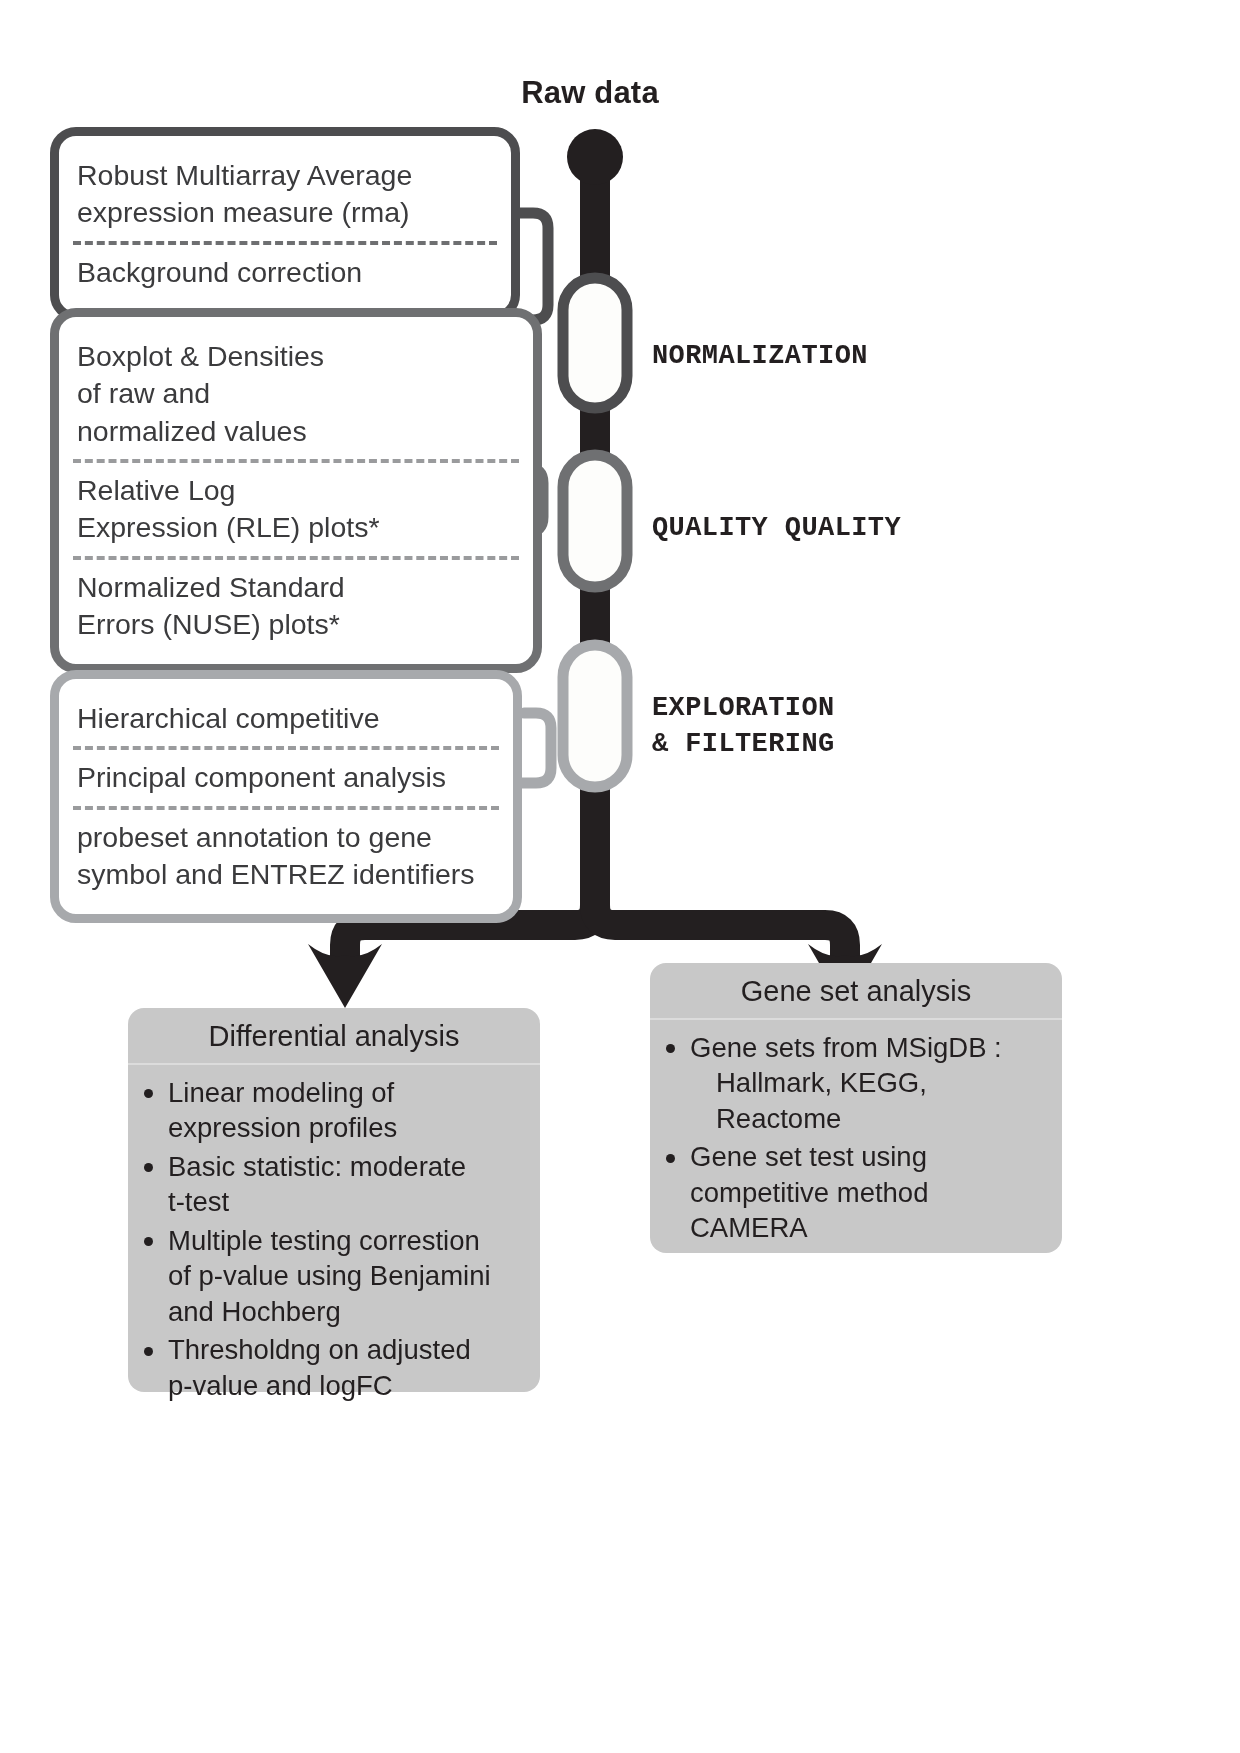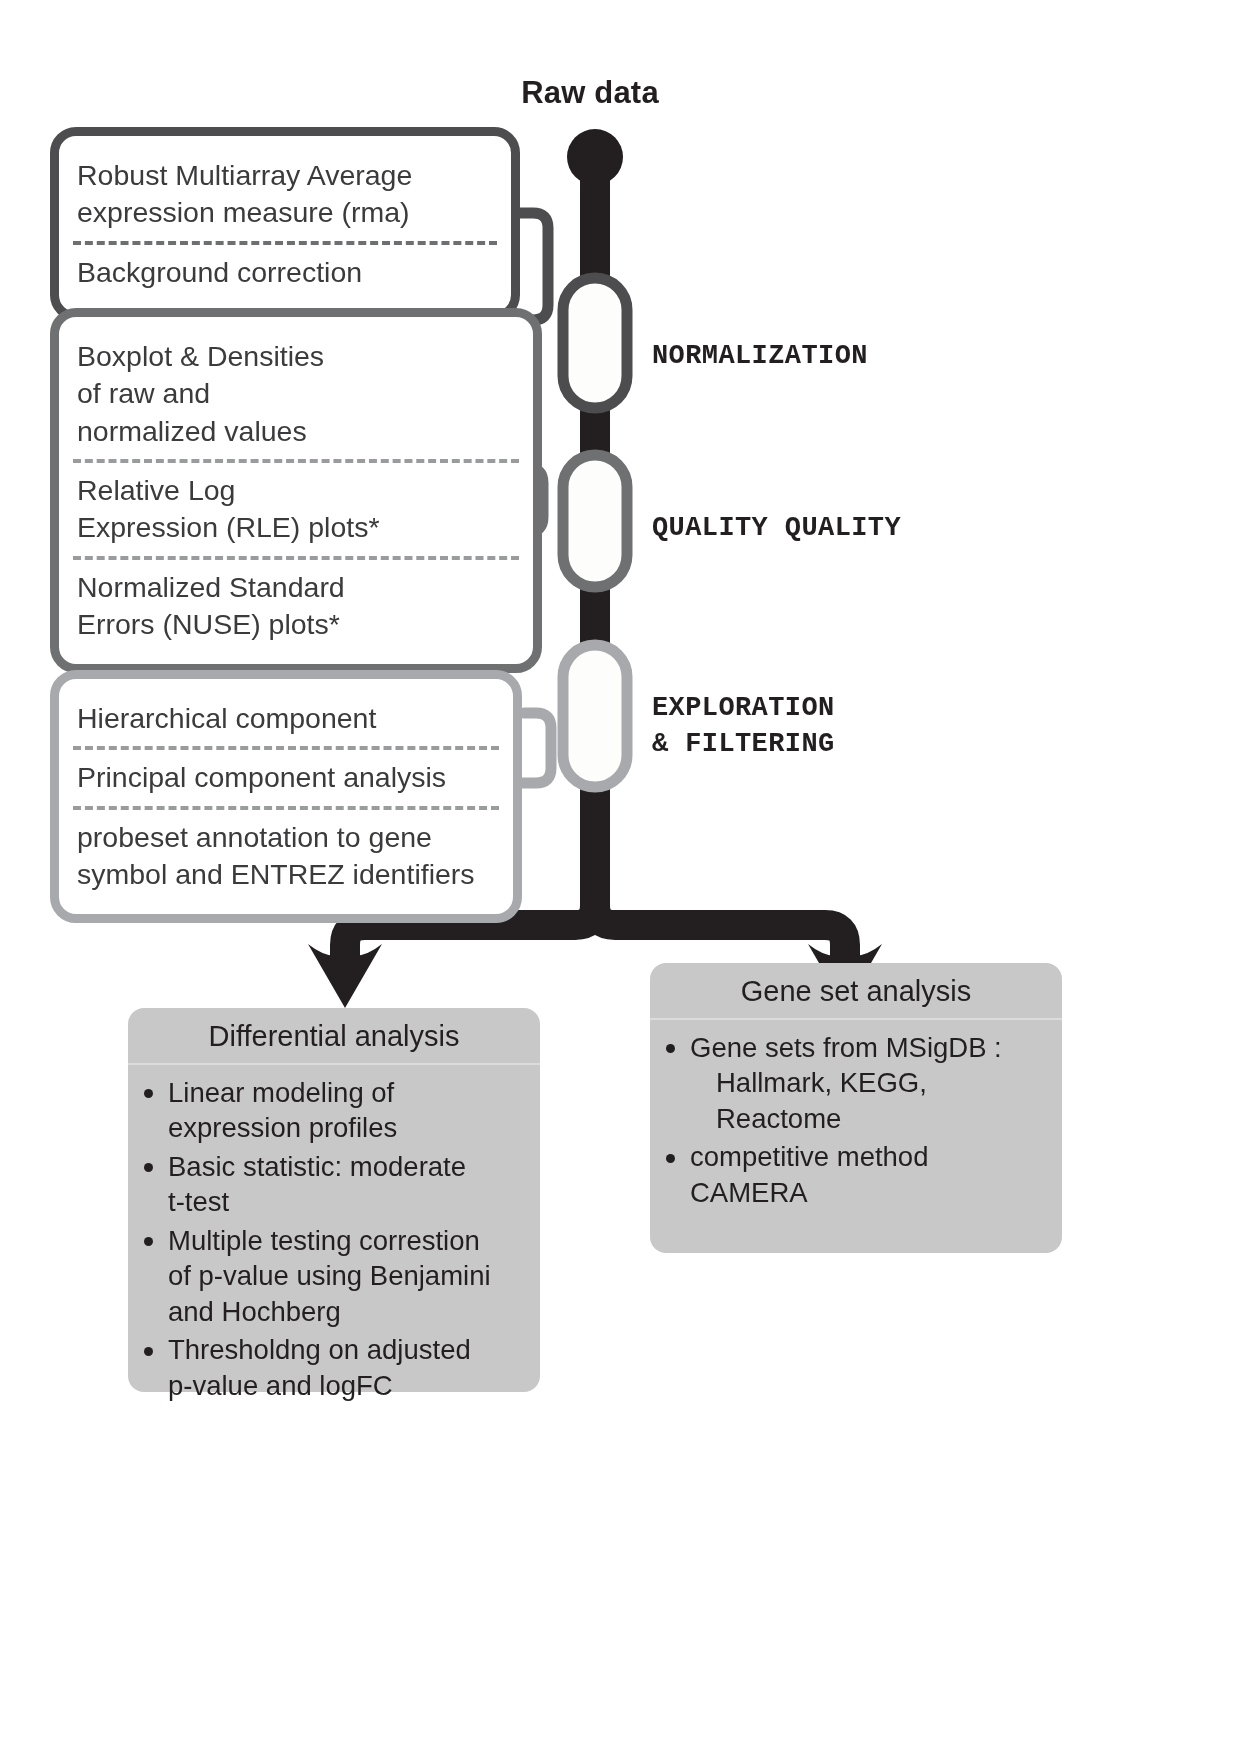--- a/index.html
+++ b/index.html
@@ -183,21 +183,21 @@
     </div>
     <div class="seg-divider"></div>
     <div class="detail-seg">
       <div>Normalized Standard</div>
       <div>Errors (NUSE) plots*</div>
     </div>
   </div>
 
   <div class="detail-box light" id="box-exploration">
     <div class="detail-seg">
-      <div>Hierarchical component</div>
+      <div>Hierarchical competitive</div>
     </div>
     <div class="seg-divider"></div>
     <div class="detail-seg">
       <div>Principal component analysis</div>
     </div>
     <div class="seg-divider"></div>
     <div class="detail-seg">
       <div>probeset annotation to gene</div>
       <div>symbol and ENTREZ identifiers</div>
     </div>
@@ -243,19 +243,20 @@
     <div class="panel-title">Gene set analysis</div>
     <ul class="panel-list">
       <li class="indent-cont">
         <span class="bullet"></span>
         <span>Gene sets from MSigDB :</span>
         <span class="cont">Hallmark, KEGG,</span>
         <span class="cont">Reactome</span>
       </li>
       <li>
         <span class="bullet"></span>
+        <span class="cont">Gene set test using</span>
         <span class="cont">competitive method</span>
         <span class="cont">CAMERA</span>
       </li>
     </ul>
   </div>
 
 </div>
 
 </body></html>

